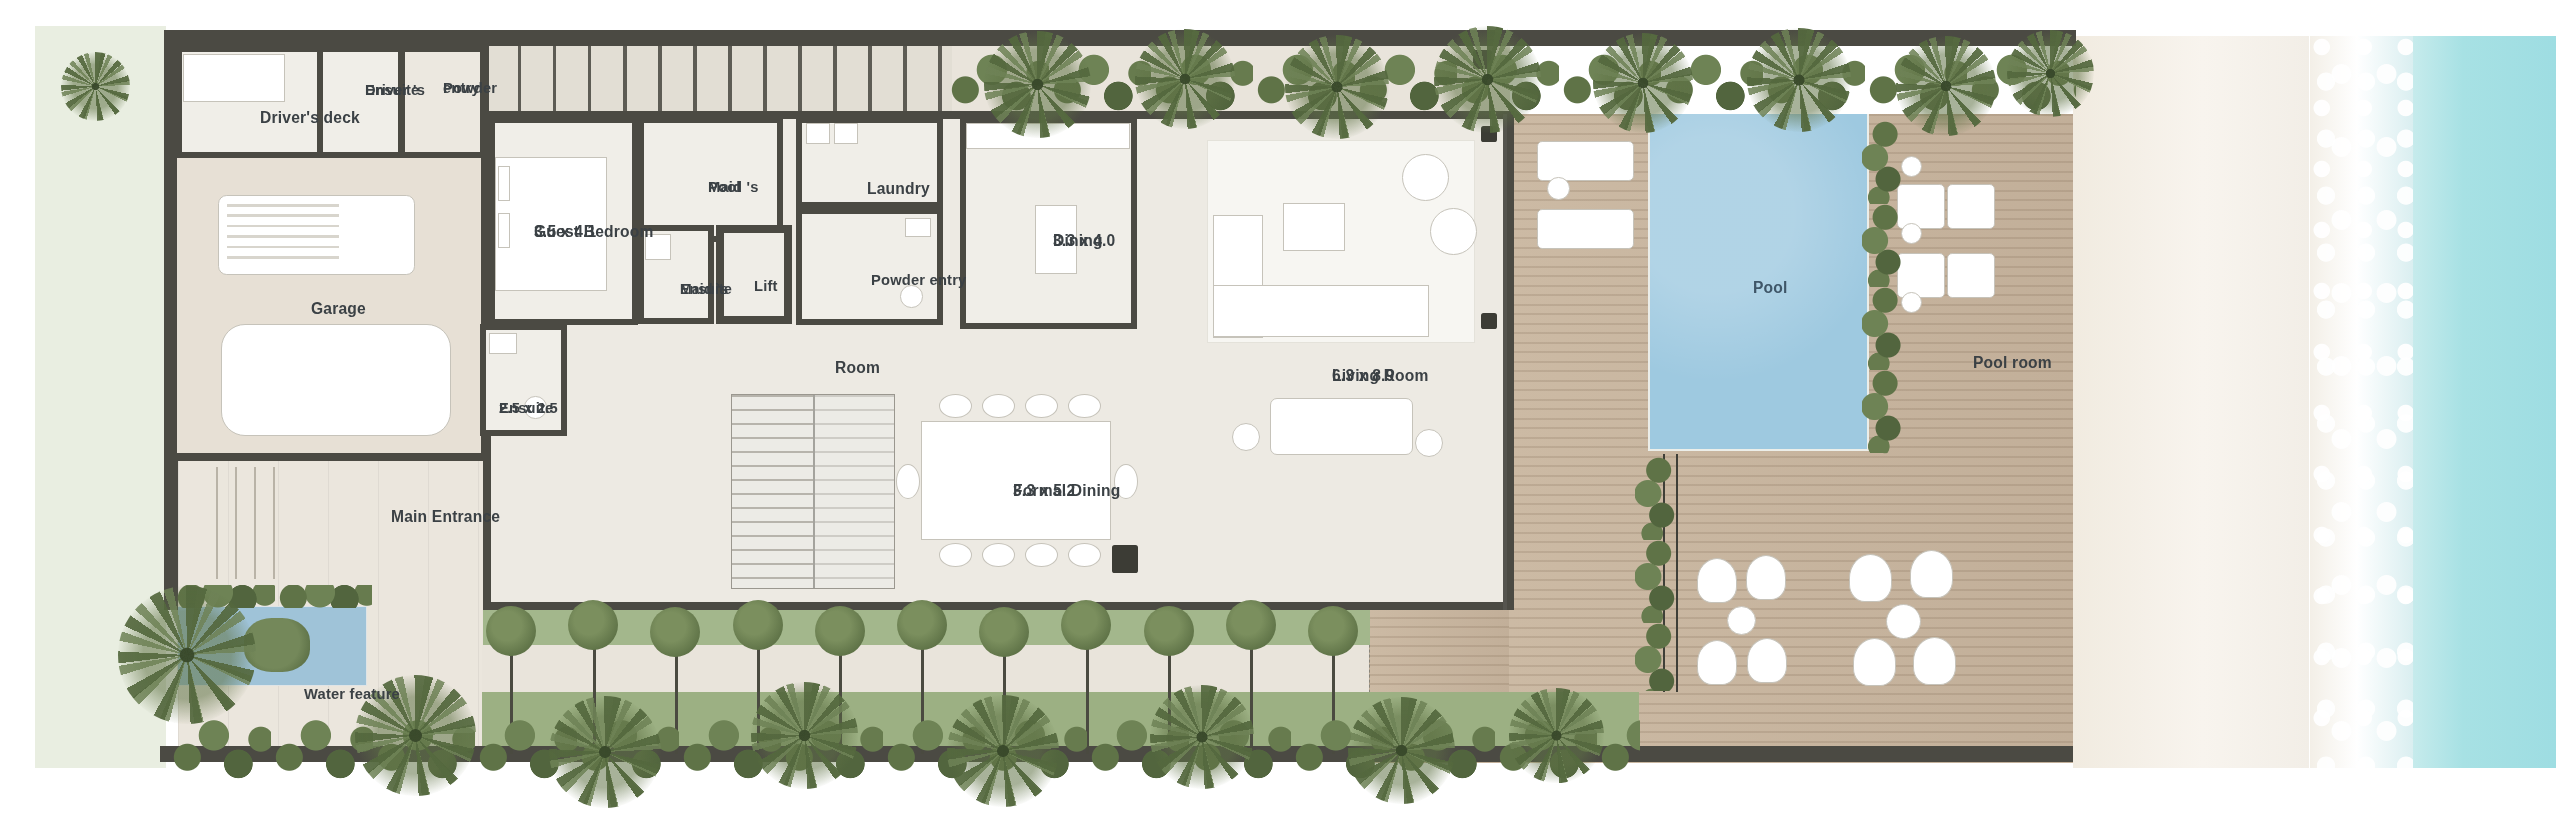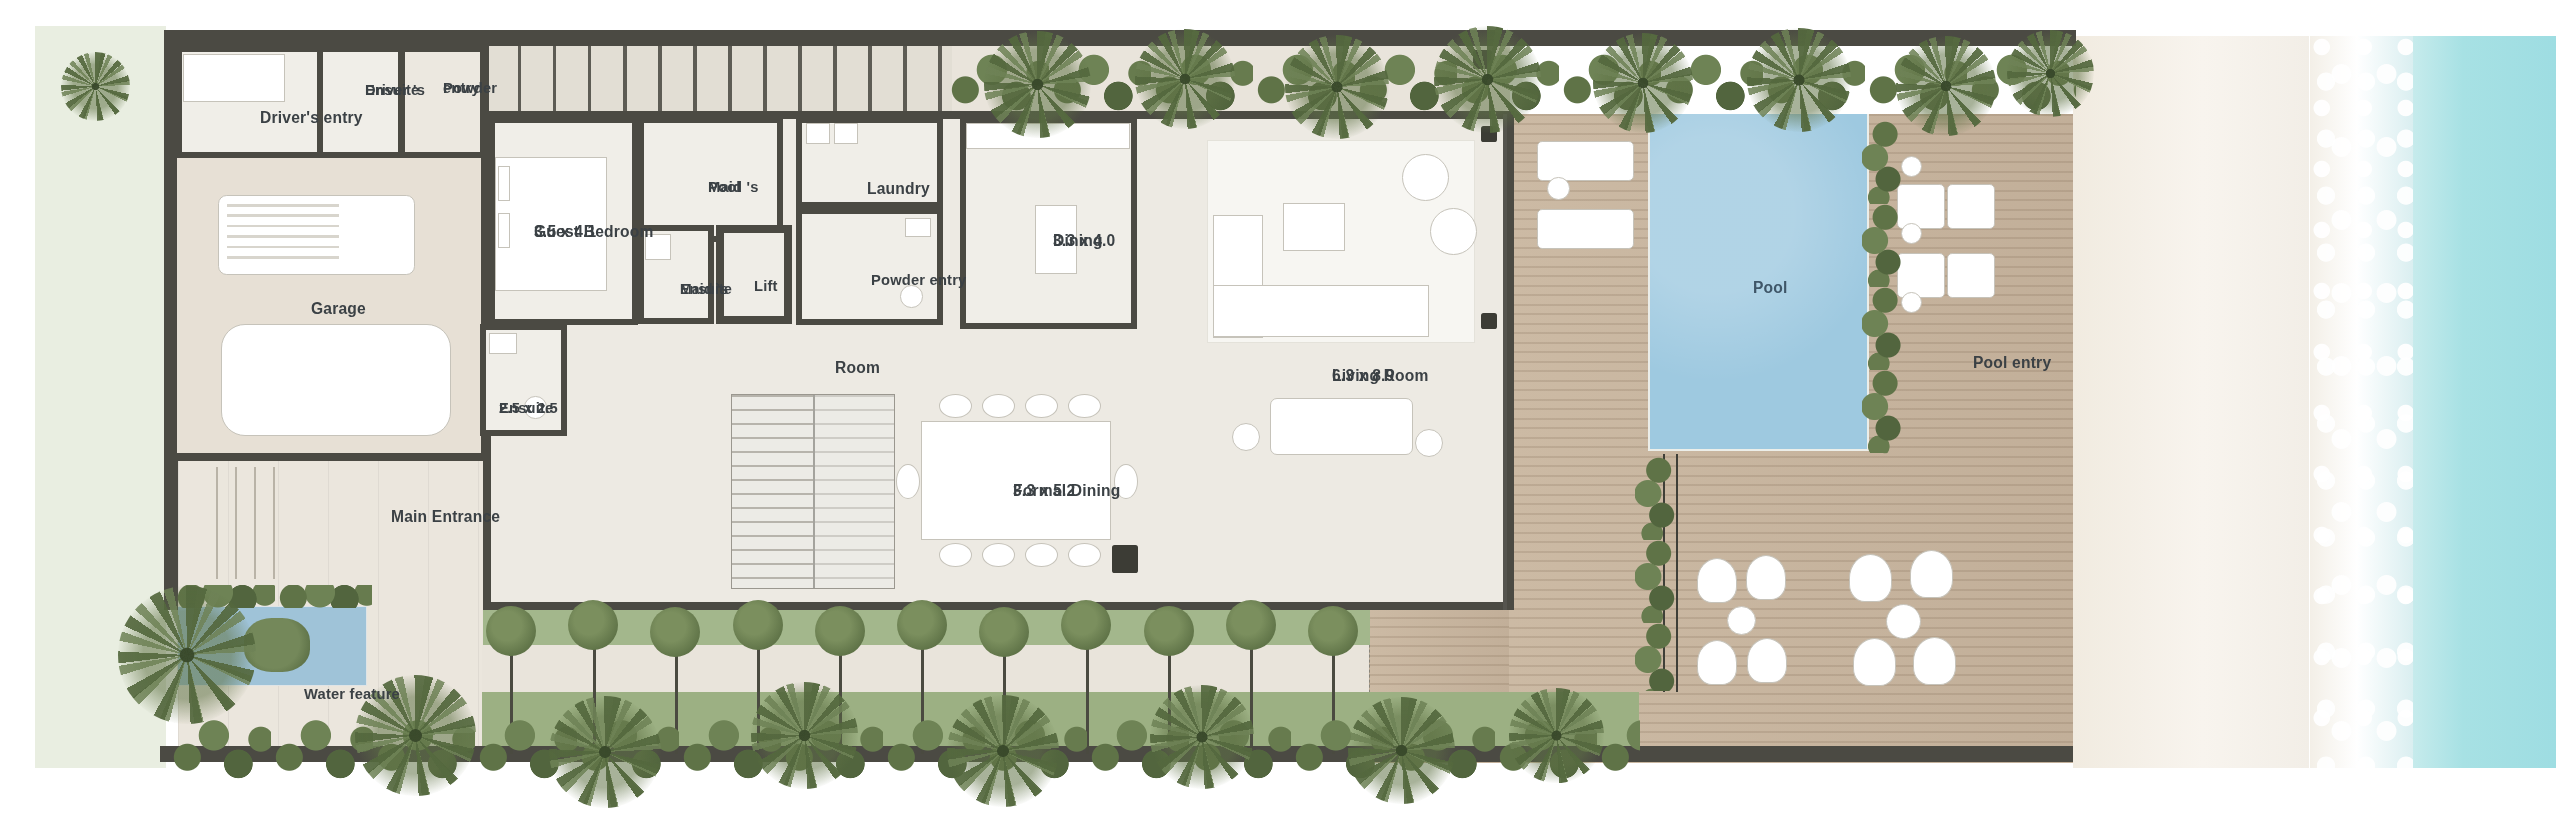--- a/index.html
+++ b/index.html
@@ -268,21 +268,21 @@
   <div class="palm z20" style="left:118px;top:586px;width:138px;height:138px;"></div>
   <div class="palm z20" style="left:355px;top:675px;width:121px;height:121px;"></div>
   <div class="palm z20" style="left:549px;top:696px;width:112px;height:112px;"></div>
   <div class="palm z20" style="left:751px;top:682px;width:107px;height:107px;"></div>
   <div class="palm z20" style="left:947px;top:695px;width:112px;height:112px;"></div>
   <div class="palm z20" style="left:1150px;top:685px;width:104px;height:104px;"></div>
   <div class="palm z20" style="left:1348px;top:697px;width:107px;height:107px;"></div>
   <div class="palm z20" style="left:1509px;top:688px;width:95px;height:95px;"></div>
 
   <div class="lbl" style="left:260px;top:109px;">
-      <span>Driver's entry</span>
+      <span>Driver's deck</span>
     </div>
   <div class="lbl" style="left:365px;top:82px;font-size:14.7px;">
       <span>Driver 's</span>
       <span>Ensuite</span>
     </div>
   <div class="lbl" style="left:443px;top:80px;font-size:14.7px;">
       <span>Powder</span>
       <span>entry</span>
     </div>
   <div class="lbl" style="left:534px;top:223px;">
@@ -331,17 +331,17 @@
   <div class="lbl" style="left:391px;top:508px;">
       <span>Main Entrance</span>
     </div>
   <div class="lbl" style="left:304px;top:686px;font-size:14.7px;">
       <span>Water feature</span>
     </div>
   <div class="lbl" style="left:1753px;top:279px;color:#3f5668;">
       <span>Pool</span>
     </div>
   <div class="lbl" style="left:1973px;top:354px;">
-      <span>Pool entry</span>
+      <span>Pool room</span>
     </div>
 
 </div>
 
 
 </body></html>

